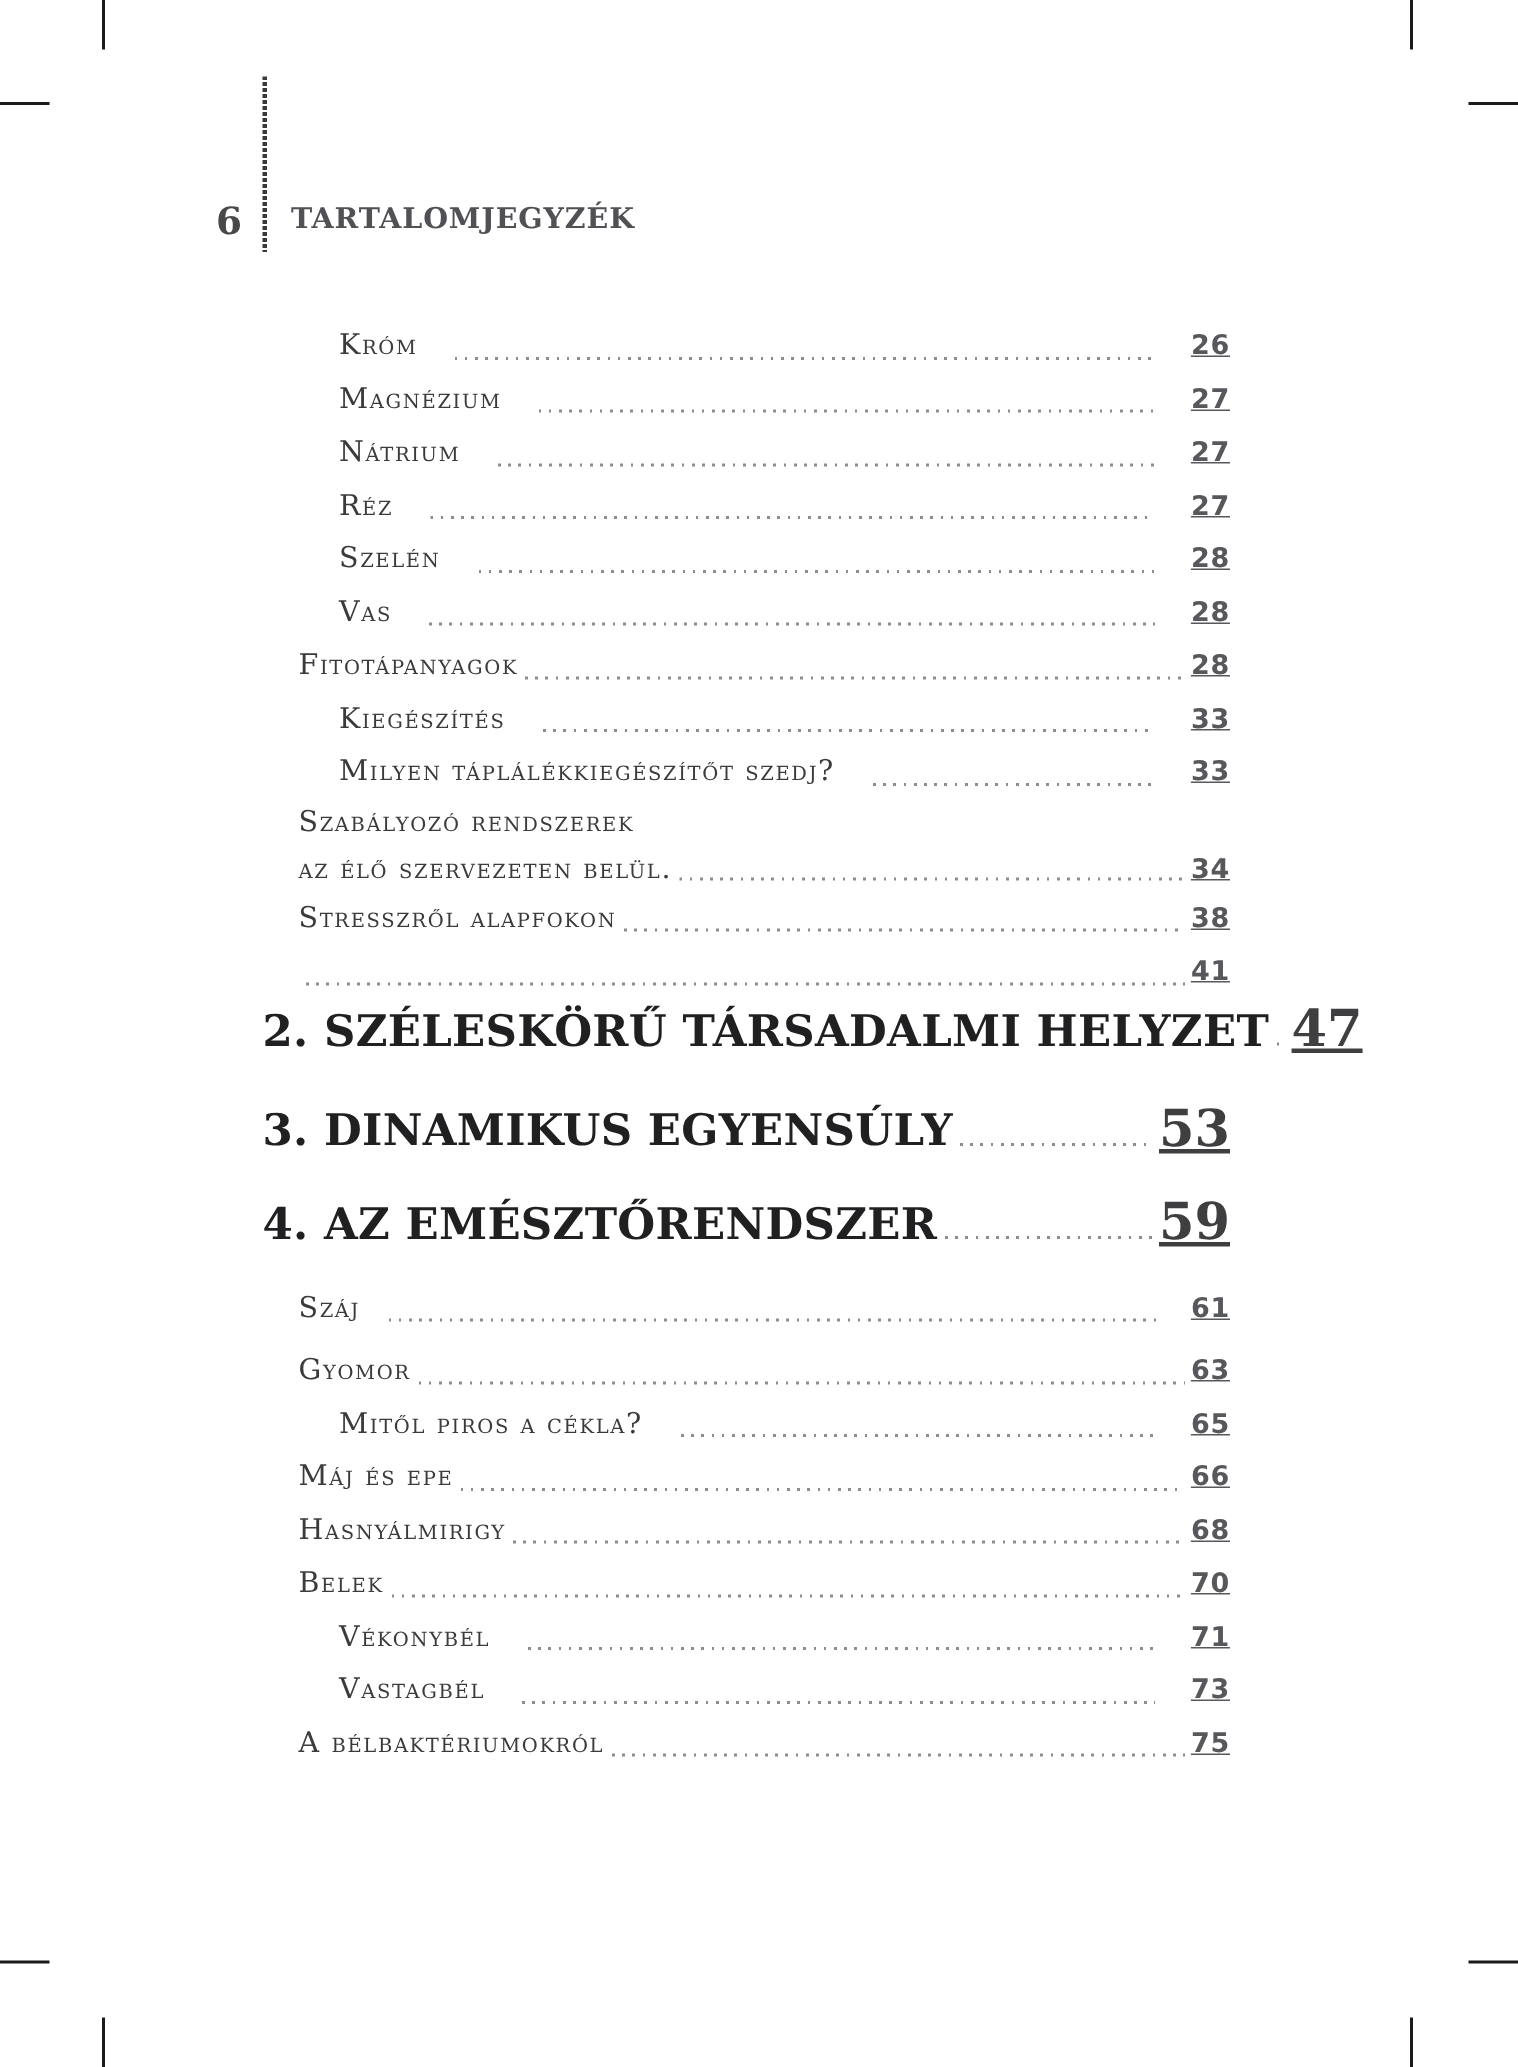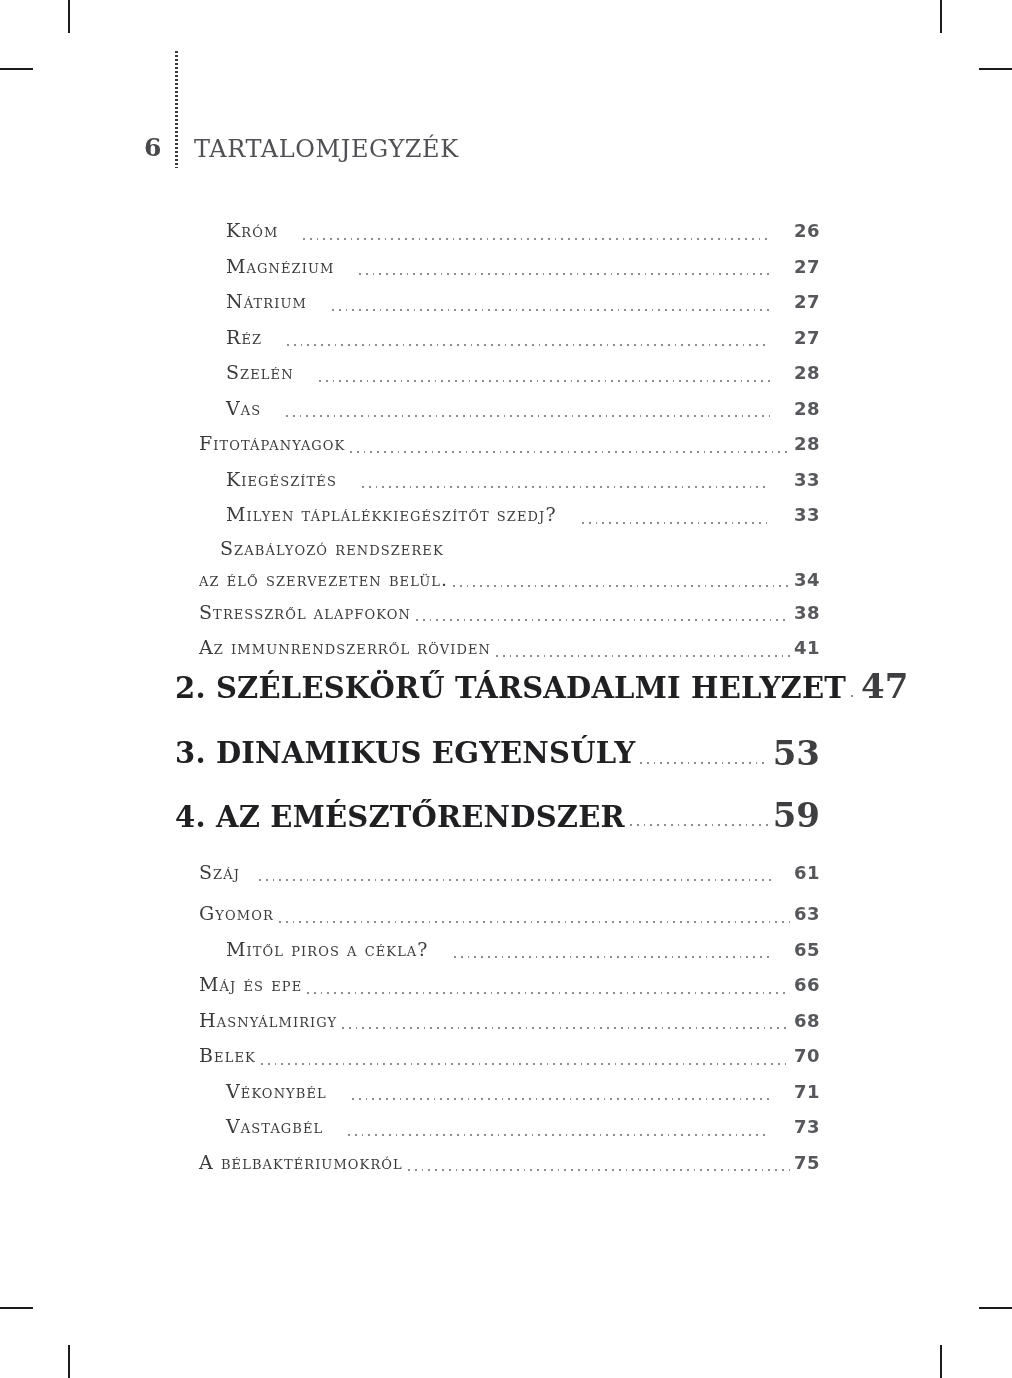--- a/index.html
+++ b/index.html
@@ -29,22 +29,22 @@
     position:absolute;left:144px;top:135px;
     font-weight:700;font-size:25px;line-height:1;
     color:#48484a;
   }
   .vrule{
     position:absolute;left:175px;top:51px;width:3px;height:117px;
     background:repeating-linear-gradient(to bottom,#39393b 0 2.4px,transparent 2.4px 4px);
   }
   .runhead{
     position:absolute;left:194px;top:137px;
-    font-size:24px;line-height:1;letter-spacing:.6px;
-    color:#515155;white-space:nowrap;
+    font-size:19px;line-height:1;letter-spacing:.6px;
+    color:#515155;white-space:nowrap;font-weight:bold;
   }
 
   
   .toc{position:absolute;left:199px;top:213px;width:621px;}
 
   .row{
     display:flex;align-items:baseline;
     height:35.5px;line-height:35.5px;
     font-size:19px;letter-spacing:1.1px;
     font-variant:small-caps;
@@ -55,26 +55,27 @@
     flex:1 1 auto;min-width:6px;height:2px;
     align-self:flex-end;margin:0 4px 9px 5px;
     background:repeating-linear-gradient(to right,#8d8d8f 0 1.8px,transparent 1.8px 6.8px);
   }
   .pg{
     flex:0 0 auto;
     font-family:"DejaVu Sans", sans-serif;
     font-variant:normal;font-weight:700;
     font-size:18px;letter-spacing:.5px;
     color:#57585c;
+    text-decoration:underline;
   }
   .sub2{padding-left:27px;gap:20px;}
 
   
   .sub1-wrap{display:block;height:62px;line-height:31px;}
-  .sub1-wrap .wl1{height:31px;margin-left:21px;}
+  .sub1-wrap .wl1{height:31px;}
   .sub1-wrap .wl2{display:flex;align-items:flex-start;height:31px;}
   .sub1-wrap .leader{margin-bottom:7.5px;}
 
   
   .chapter{
     height:40px;line-height:40px;
     font-variant:normal;font-weight:700;
     font-size:29px;letter-spacing:.2px;
     color:#202022;margin-left:-24px;
   }
@@ -162,21 +163,20 @@
           <span class="leader"></span>
           <span class="pg">34</span>
         </div>
       </div>
       <div class="row sub1">
         <span class="label">Stresszről alapfokon</span>
         <span class="leader"></span>
         <span class="pg">38</span>
       </div>
       <div class="row sub1">
-        <span class="label">Az immunrendszerről röviden</span>
         <span class="leader"></span>
         <span class="pg">41</span>
       </div>
       <div class="row chapter">
         <span class="label">2. SZÉLESKÖRŰ TÁRSADALMI HELYZET</span>
         <span class="leader"></span>
         <span class="pg">47</span>
       </div>
       <div class="row chapter">
         <span class="label">3. DINAMIKUS EGYENSÚLY</span>

